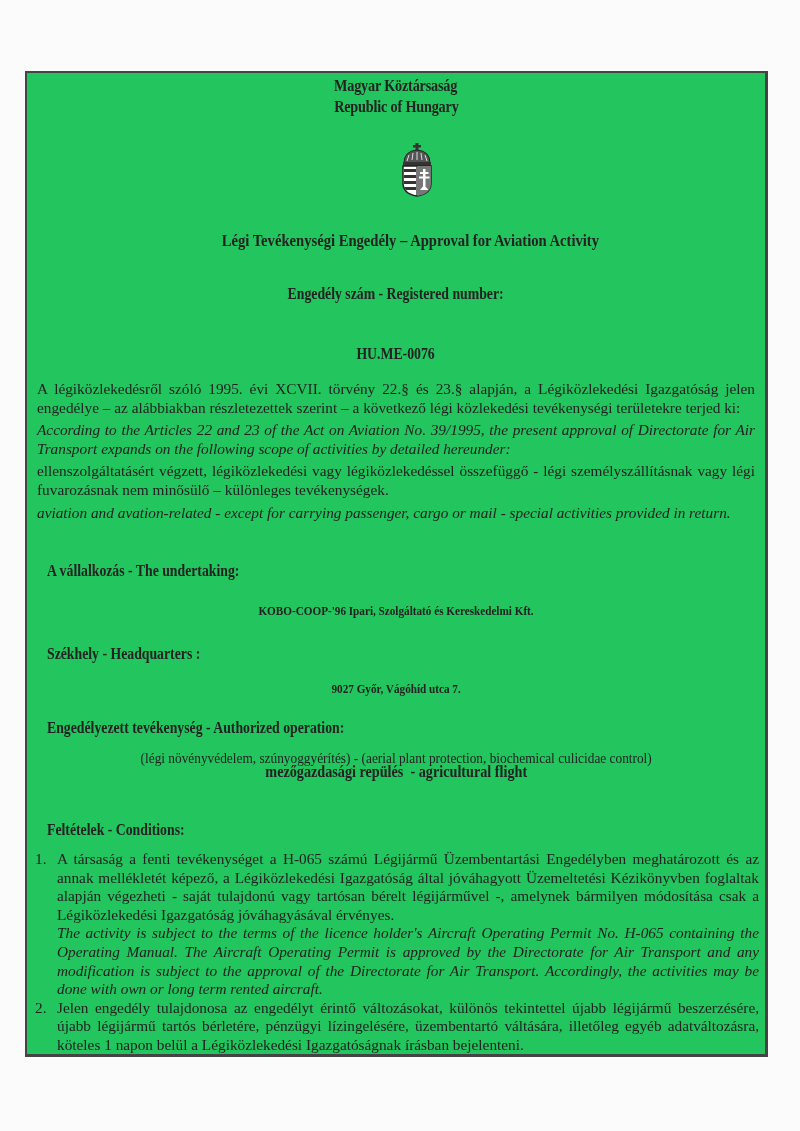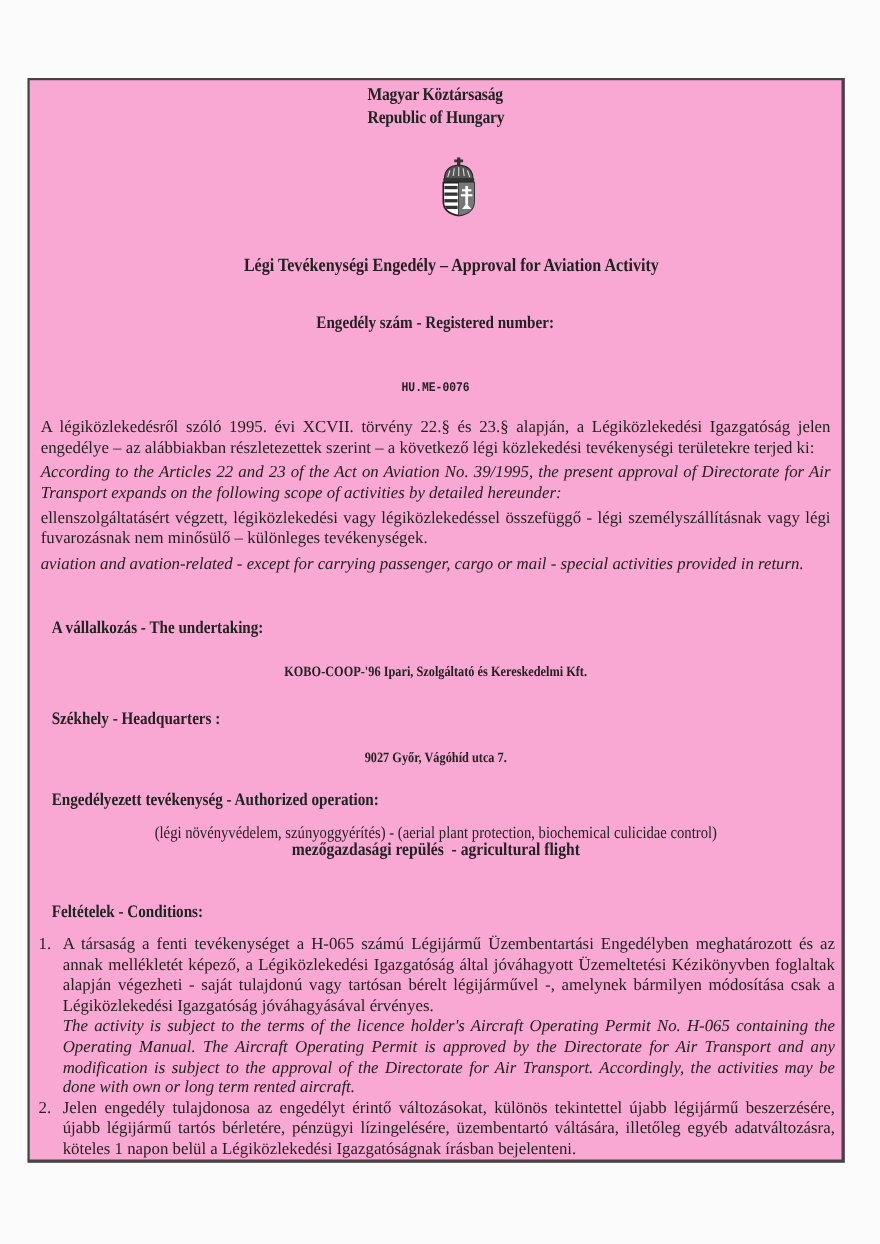--- a/index.html
+++ b/index.html
@@ -11,21 +11,21 @@
     font-family: "Liberation Serif", "DejaVu Serif", serif;
     color: #222;
   }
   .frame {
     position: absolute;
     left: 25px; top: 71px;
     width: 738px; height: 981px;
     border: 2px solid #444;
     border-right-width: 3px;
     border-bottom-width: 3px;
-    background: #f9a8d4;
+    background: #22c55e;
     box-sizing: content-box;
   }
   .abs { position: absolute; }
   .center { left: 0; right: 0; text-align: center; }
   .hdr {
     font-family: "Liberation Sans Narrow", "Liberation Serif", serif;
     font-weight: bold;
     font-size: 16.5px;
     letter-spacing: -0.2px;
     line-height: 21px;
@@ -101,21 +101,21 @@
   </div>
 
   <div class="abs center title-text" style="top:158px;padding-left:28px;">
     <span class="condensed">Légi Tevékenységi Engedély – Approval for Aviation Activity</span>
   </div>
 
   <div class="abs center" style="top:212px; font-weight:bold; font-size:16px;">
     <span class="condensed">Engedély szám - Registered number:</span>
   </div>
 
-  <div class="abs center" style="top:272px; font-weight:bold; font-size:12px;font-family:Liberation Mono, monospace;">
+  <div class="abs center" style="top:272px; font-weight:bold; font-size:16px;">
     <span class="condensed">HU.ME-0076</span>
   </div>
 
   <div class="abs para" style="top:303px;">
     <p>A légiközlekedésről szóló 1995. évi XCVII. törvény 22.§ és 23.§ alapján, a Légiközlekedési Igazgatóság jelen engedélye – az alábbiakban részletezettek szerint – a következő légi közlekedési tevékenységi területekre terjed ki:</p>
     <p class="it">According to the Articles 22 and 23 of the Act on Aviation No. 39/1995, the present approval of Directorate for Air Transport expands on the following scope of activities by detailed hereunder:</p>
     <p>ellenszolgáltatásért végzett, légiközlekedési vagy légiközlekedéssel összefüggő - légi személyszállításnak vagy légi fuvarozásnak nem minősülő – különleges tevékenységek.</p>
     <p class="it">aviation and avation-related - except for carrying passenger, cargo or mail - special activities provided in return.</p>
   </div>
 

